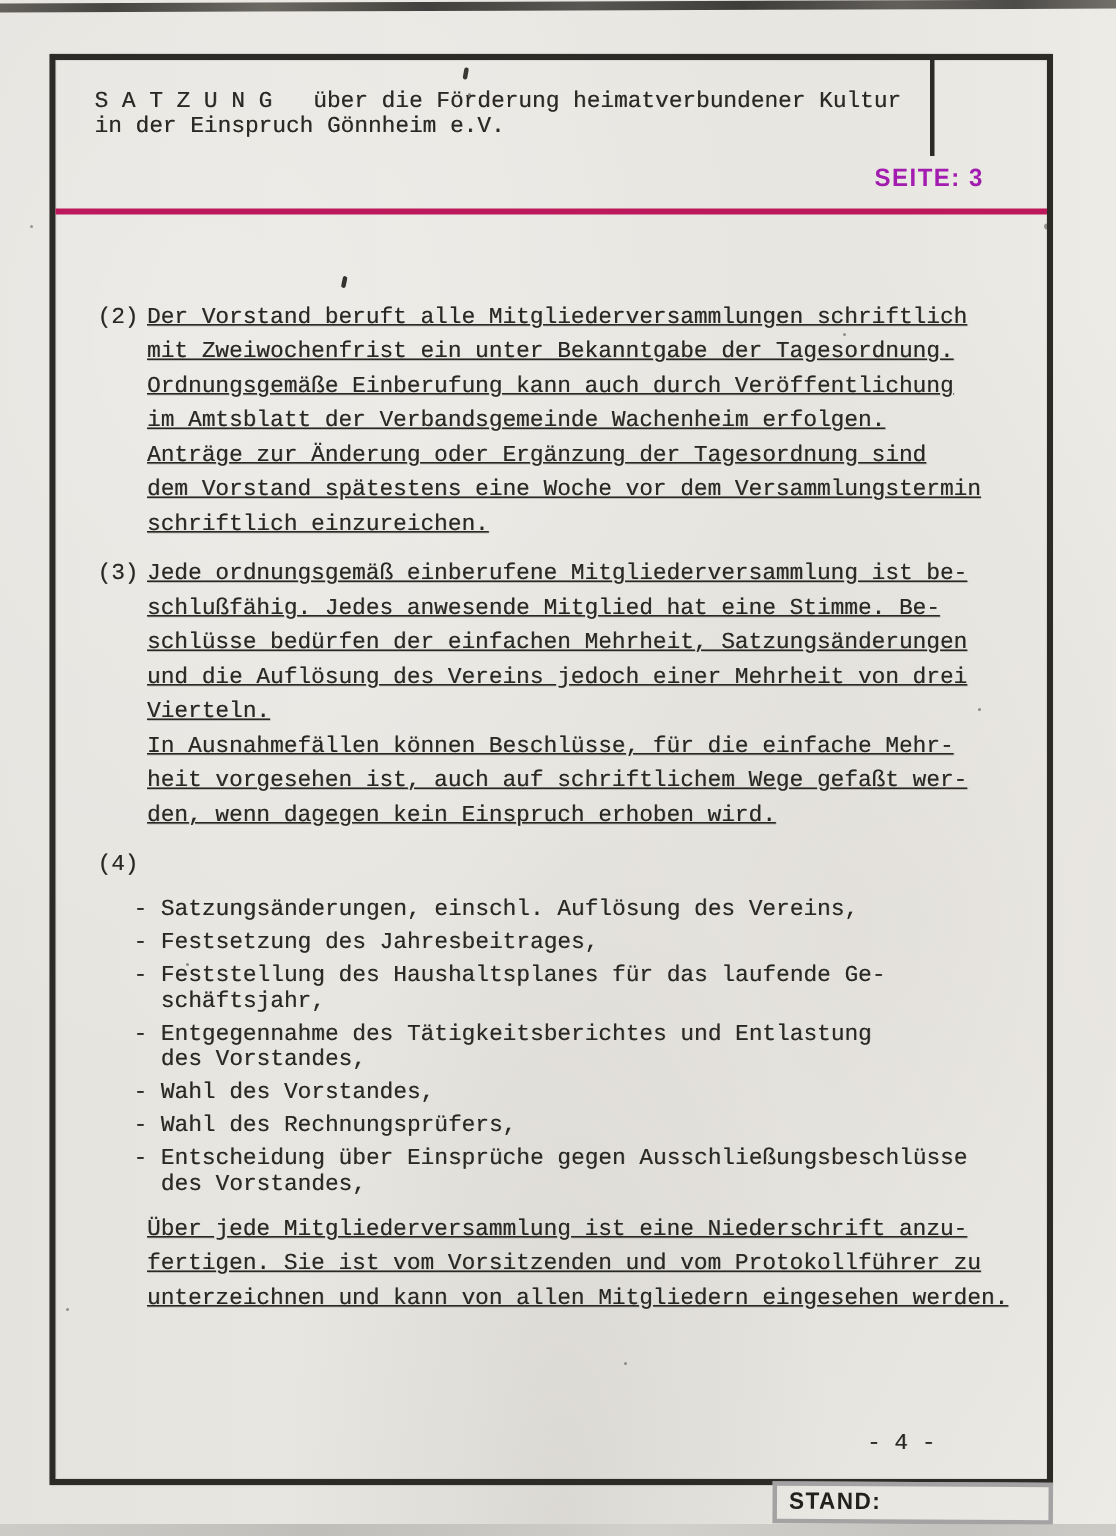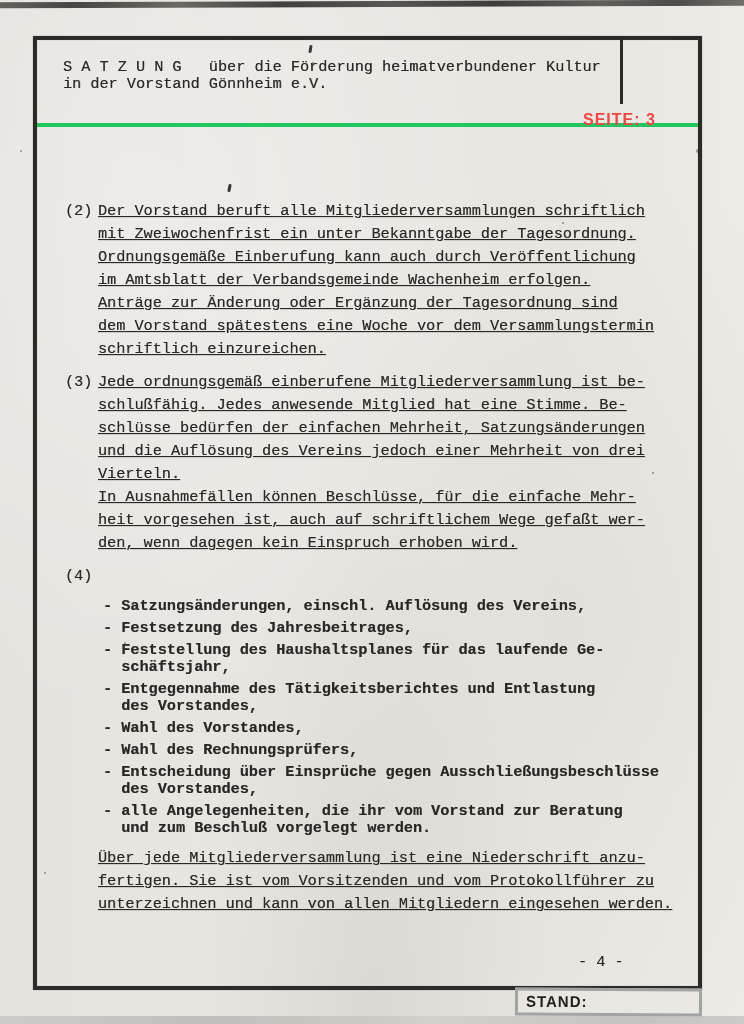--- a/index.html
+++ b/index.html
@@ -22,39 +22,39 @@
   .scan-bottom{
     position:absolute;left:0;bottom:0;width:744px;height:8px;opacity:.75;
     background:linear-gradient(90deg,#c6c4c0,#b3b1ad 28%,#cfcdc8 58%,#b8b6b2 85%,#c2c0bc);
   }
   .frame{
     position:absolute;left:33px;top:36px;width:661px;height:946px;
     border:4px solid #2d2b28;
     box-shadow:0 0 1px rgba(40,38,35,.5), inset 0 0 1px rgba(40,38,35,.4);
   }
   .title-box{
-    position:relative;height:64px;border-bottom:4px solid #22c55e;
-    padding:19px 0 0 26px;box-sizing:content-box;
+    position:relative;height:64px;border-bottom:4px solid #be185d;
+    padding:19px 0 16px 26px;box-sizing:content-box;
   }
   .title-line{font-size:15.2px;line-height:17px;white-space:pre;
     text-shadow:0.3px 0.3px 0.4px rgba(42,40,36,.55);}
   .title-divider{position:absolute;left:583px;top:0;width:3px;height:64px;background:#2d2b28;}
   .seite{
     position:absolute;left:583px;top:111px;
     font-family:"Liberation Sans","DejaVu Sans",sans-serif;
-    font-weight:bold;font-size:16px;letter-spacing:1px;color:#ef4444;
+    font-weight:bold;font-size:16px;letter-spacing:1px;color:#a21caf;
     transform:scaleY(1.05);
   }
   .content{position:absolute;left:65px;top:200px;width:640px;}
   .mono{white-space:pre-wrap;font-size:15.2px;line-height:23px;
     text-shadow:0.3px 0.3px 0.4px rgba(42,40,36,.5);text-decoration:underline;}
   .para{display:flex;margin-bottom:10px;}
   .para .marker{flex:0 0 33px;width:33px;font-size:15.2px;line-height:23px;
     text-shadow:0.3px 0.3px 0.4px rgba(42,40,36,.5);}
-  .bullets{margin-left:38px;font-weight:bold;}
+  .bullets{margin-left:24px;}
   .bullets .item{white-space:pre-wrap;font-size:15.2px;line-height:17px;margin-bottom:5px;
     text-shadow:0.3px 0.3px 0.4px rgba(42,40,36,.5);}
   .closing{margin-left:33px;margin-top:10px;}
   .pagenum{position:absolute;left:578px;top:953px;font-size:15.2px;
     text-shadow:0.3px 0.3px 0.4px rgba(42,40,36,.5);}
   .stand-box{
     position:absolute;left:515px;top:988px;width:181px;height:22px;
     border:3px solid #a3a3a3;transform:rotate(0.3deg);
     background:rgba(233,231,226,.6);
   }
@@ -76,21 +76,21 @@
 <body>
 
 <div class="scan-top"></div>
 <div class="specks"></div>
 <div class="stray-a"></div>
 <div class="stray-b"></div>
 
 <div class="frame">
   <div class="title-box">
     <div class="title-line">S A T Z U N G   über die Förderung heimatverbundener Kultur</div>
-    <div class="title-line">in der Vorstand Gönnheim e.V.</div>
+    <div class="title-line">in der Einspruch Gönnheim e.V.</div>
     <div class="title-divider"></div>
   </div>
 </div>
 
 <div class="seite">SEITE: 3</div>
 
 <div class="content">
 
   <div class="para">
     <span class="marker">(2)</span>
@@ -123,22 +123,20 @@
     <div class="item">- Satzungsänderungen, einschl. Auflösung des Vereins,</div>
     <div class="item">- Festsetzung des Jahresbeitrages,</div>
     <div class="item">- Feststellung des Haushaltsplanes für das laufende Ge-
   schäftsjahr,</div>
     <div class="item">- Entgegennahme des Tätigkeitsberichtes und Entlastung
   des Vorstandes,</div>
     <div class="item">- Wahl des Vorstandes,</div>
     <div class="item">- Wahl des Rechnungsprüfers,</div>
     <div class="item">- Entscheidung über Einsprüche gegen Ausschließungsbeschlüsse
   des Vorstandes,</div>
-    <div class="item">- alle Angelegenheiten, die ihr vom Vorstand zur Beratung
-  und zum Beschluß vorgelegt werden.</div>
   </div>
 
   <div class="closing mono">Über jede Mitgliederversammlung ist eine Niederschrift anzu-
 fertigen. Sie ist vom Vorsitzenden und vom Protokollführer zu
 unterzeichnen und kann von allen Mitgliedern eingesehen werden.</div>
 </div>
 
 <div class="pagenum">- 4 -</div>
 
 <div class="stand-box">

